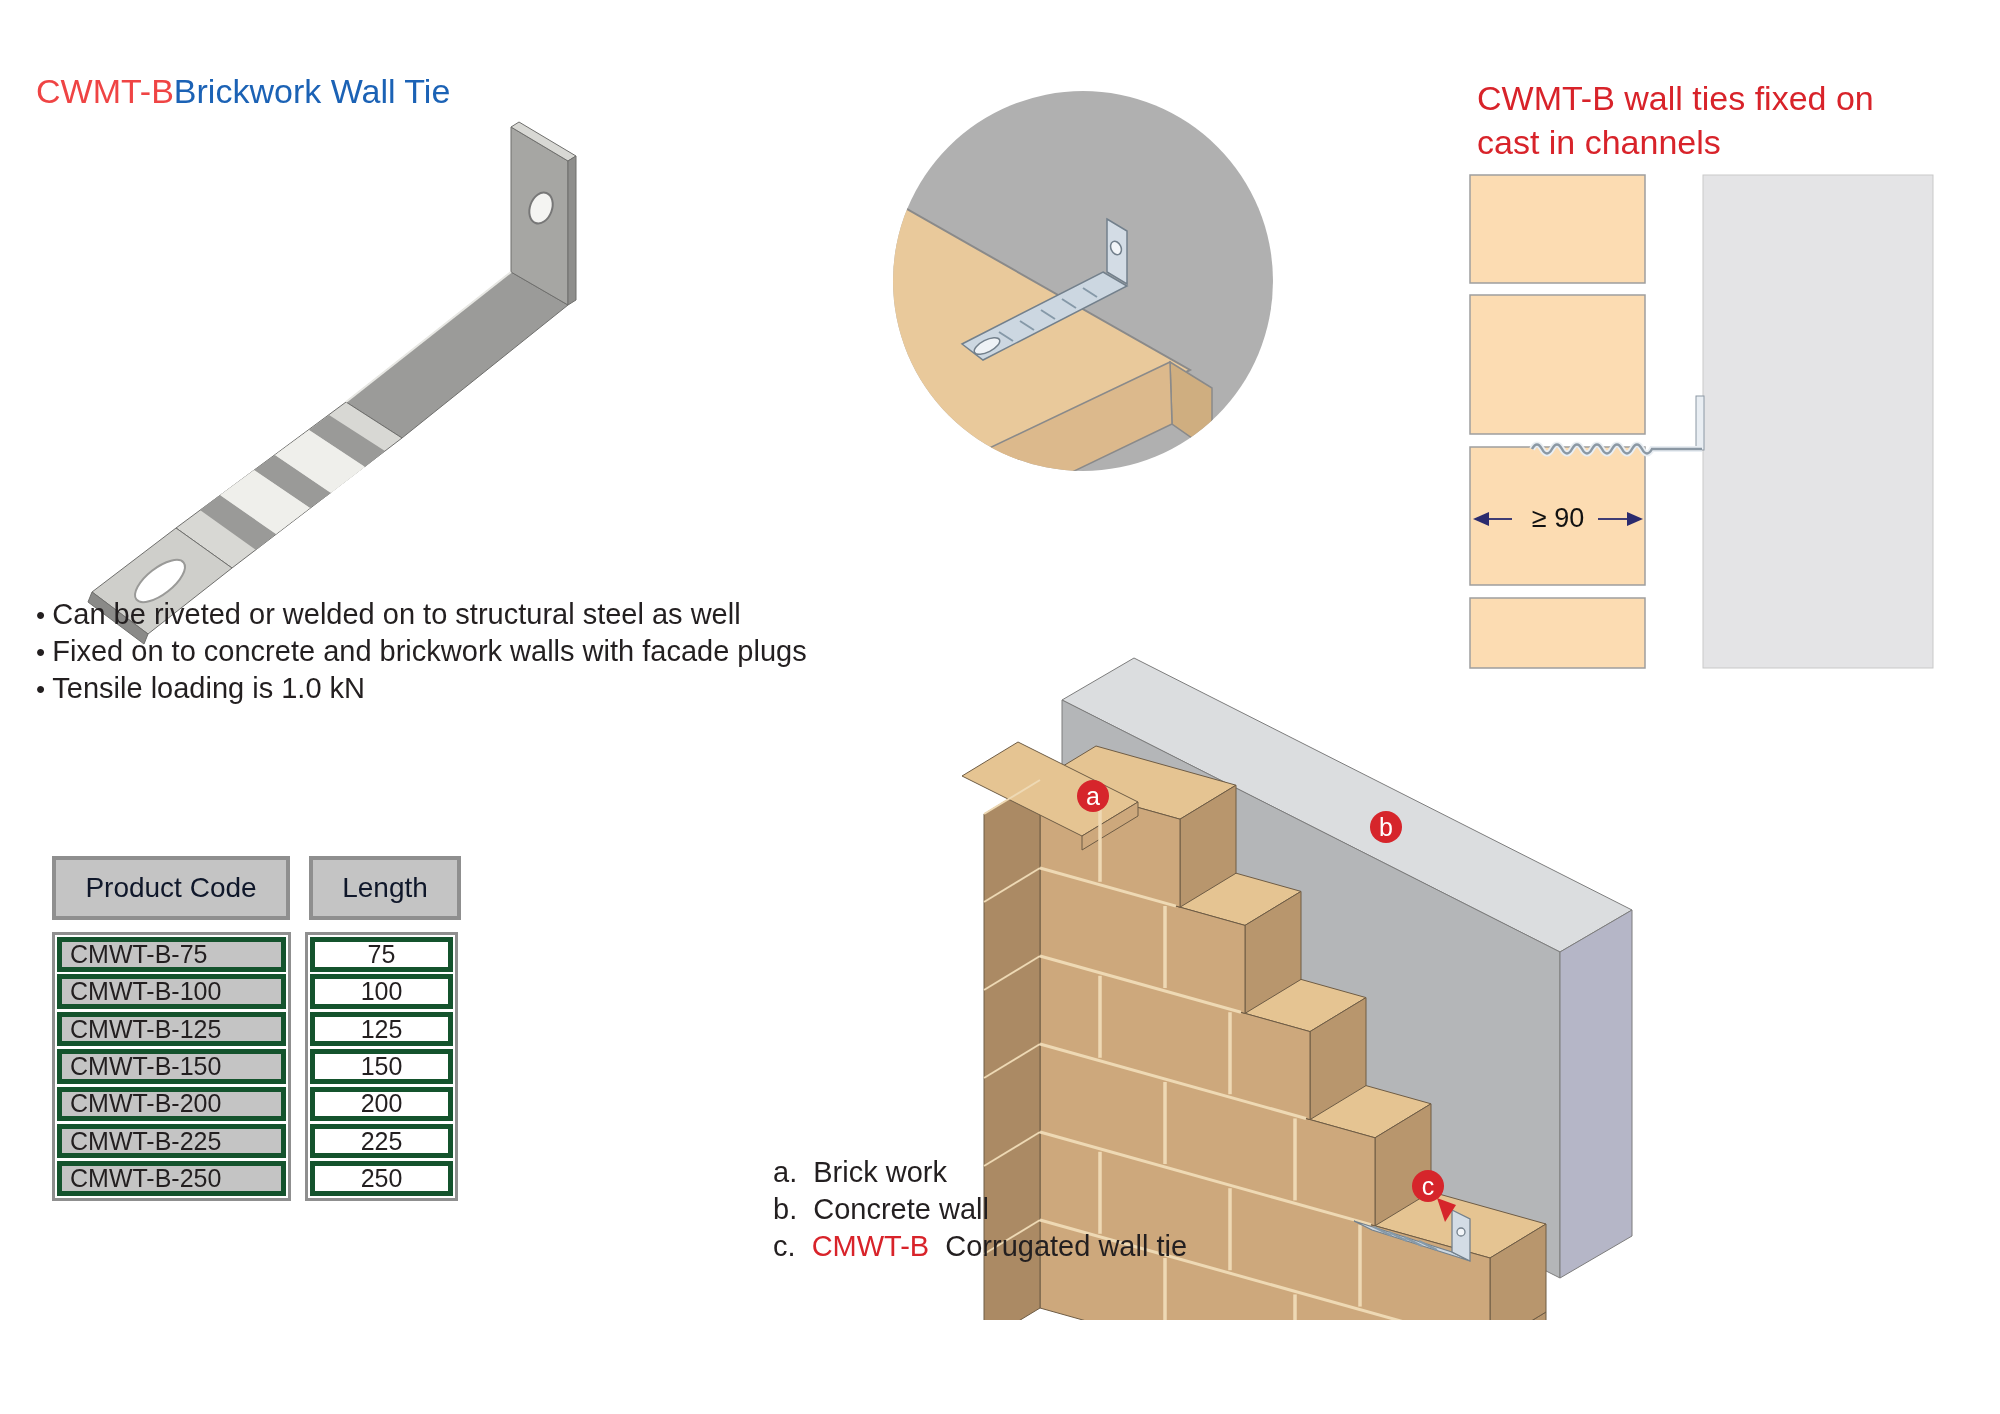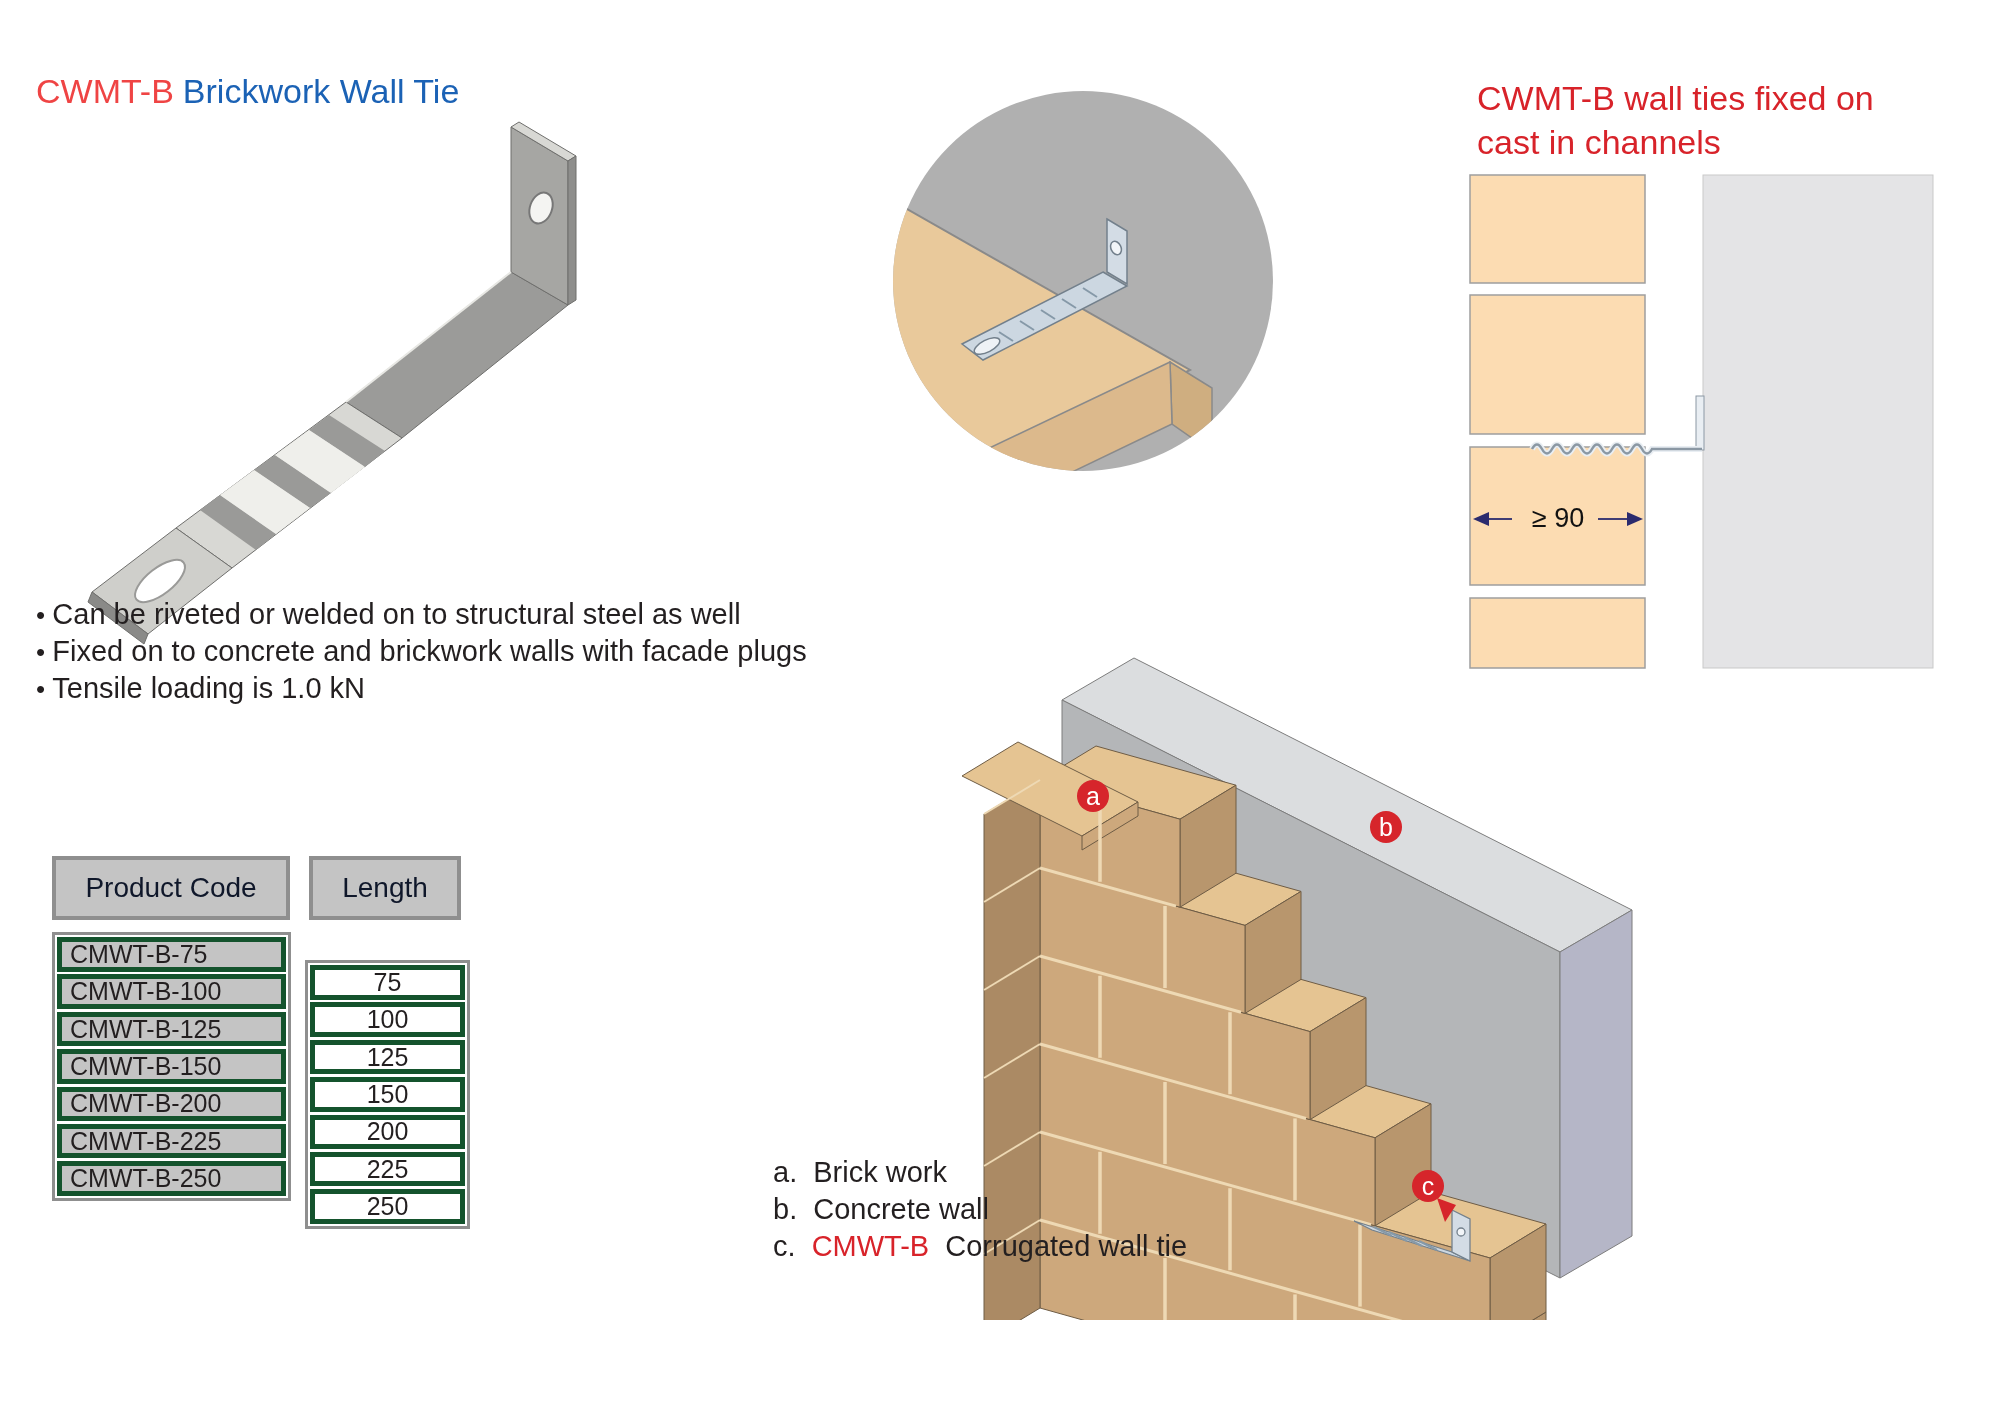--- a/index.html
+++ b/index.html
@@ -2,21 +2,21 @@
 <html><head>
 <meta charset="utf-8">
 <style>
   html,body{margin:0;padding:0;}
   body{width:2000px;height:1414px;position:relative;background:#ffffff;
        font-family:"Liberation Sans",sans-serif;color:#231f20;overflow:hidden;}
   .abs{position:absolute;}
   
   .title{font-size:34px;letter-spacing:0;}
   .title .code{color:#ef4444;}
-  .title .rest{color:#1b62b5;margin-left:9px;}
+  .title .rest{color:#1b62b5;}
   .rtitle{font-size:34px;line-height:44px;color:#d8232a;width:500px;}
   
   .bullets{font-size:29px;line-height:36px;width:860px;}
   .bullets div::before{content:"• ";font-size:26px;}
   
   .th{border:4px solid #8f8f8f;background:#c4c4c4;color:#0f172a;
       font-size:28px;display:flex;align-items:center;justify-content:center;box-sizing:border-box;}
   .tcol{border:3px solid #8f8f8f;padding:2px;box-sizing:border-box;background:#ffffff;}
   .tcell{height:34.5px;margin-bottom:2.9px;border:5px solid #14532d;box-sizing:border-box;
          font-size:25px;display:flex;align-items:center;}
@@ -77,21 +77,21 @@
 
 <div class="abs tcol" style="left:52px;top:932px;width:239px;">
   <div class="tcell codecell">CMWT-B-75</div>
   <div class="tcell codecell">CMWT-B-100</div>
   <div class="tcell codecell">CMWT-B-125</div>
   <div class="tcell codecell">CMWT-B-150</div>
   <div class="tcell codecell">CMWT-B-200</div>
   <div class="tcell codecell">CMWT-B-225</div>
   <div class="tcell codecell">CMWT-B-250</div>
 </div>
-<div class="abs tcol" style="left:305px;top:932px;width:165px;margin-top:28px;">
+<div class="abs tcol" style="left:305px;top:932px;width:153px;">
   <div class="tcell lencell">75</div>
   <div class="tcell lencell">100</div>
   <div class="tcell lencell">125</div>
   <div class="tcell lencell">150</div>
   <div class="tcell lencell">200</div>
   <div class="tcell lencell">225</div>
   <div class="tcell lencell">250</div>
 </div>
 
 <svg class="abs" style="left:890px;top:88px;" width="390" height="390" viewBox="0 0 390 390">

